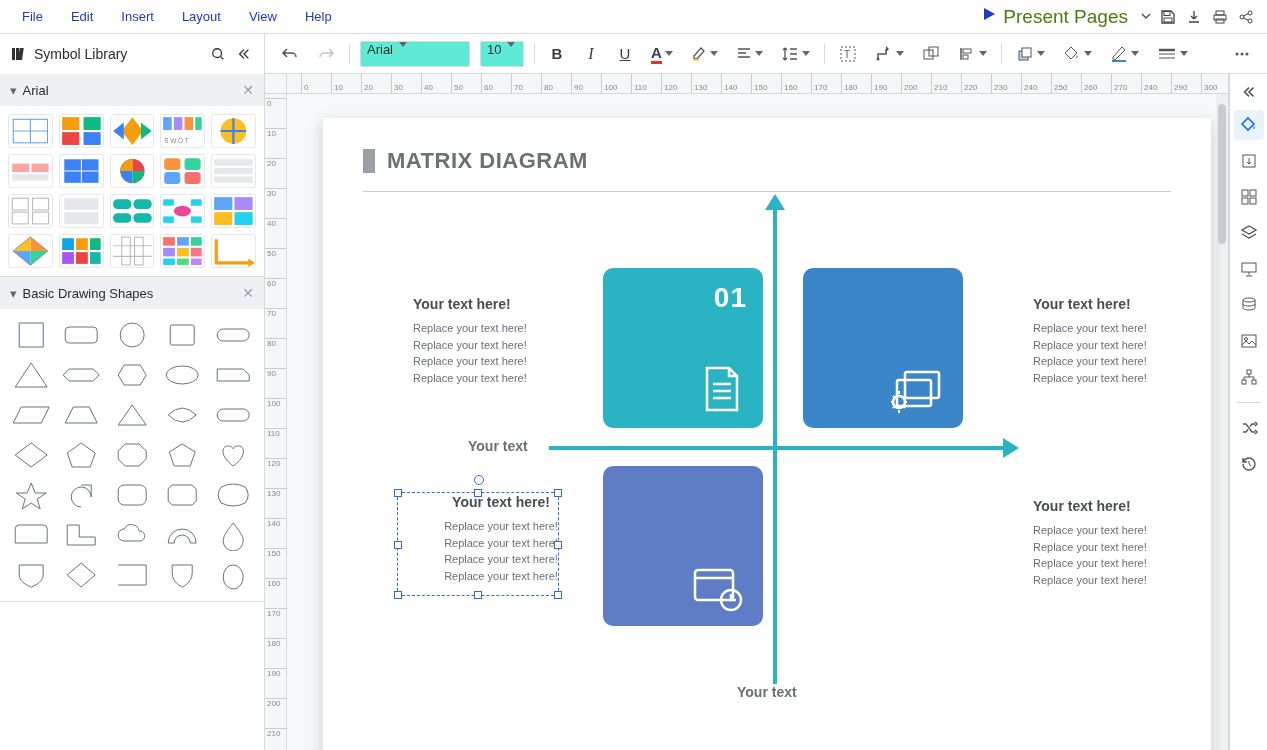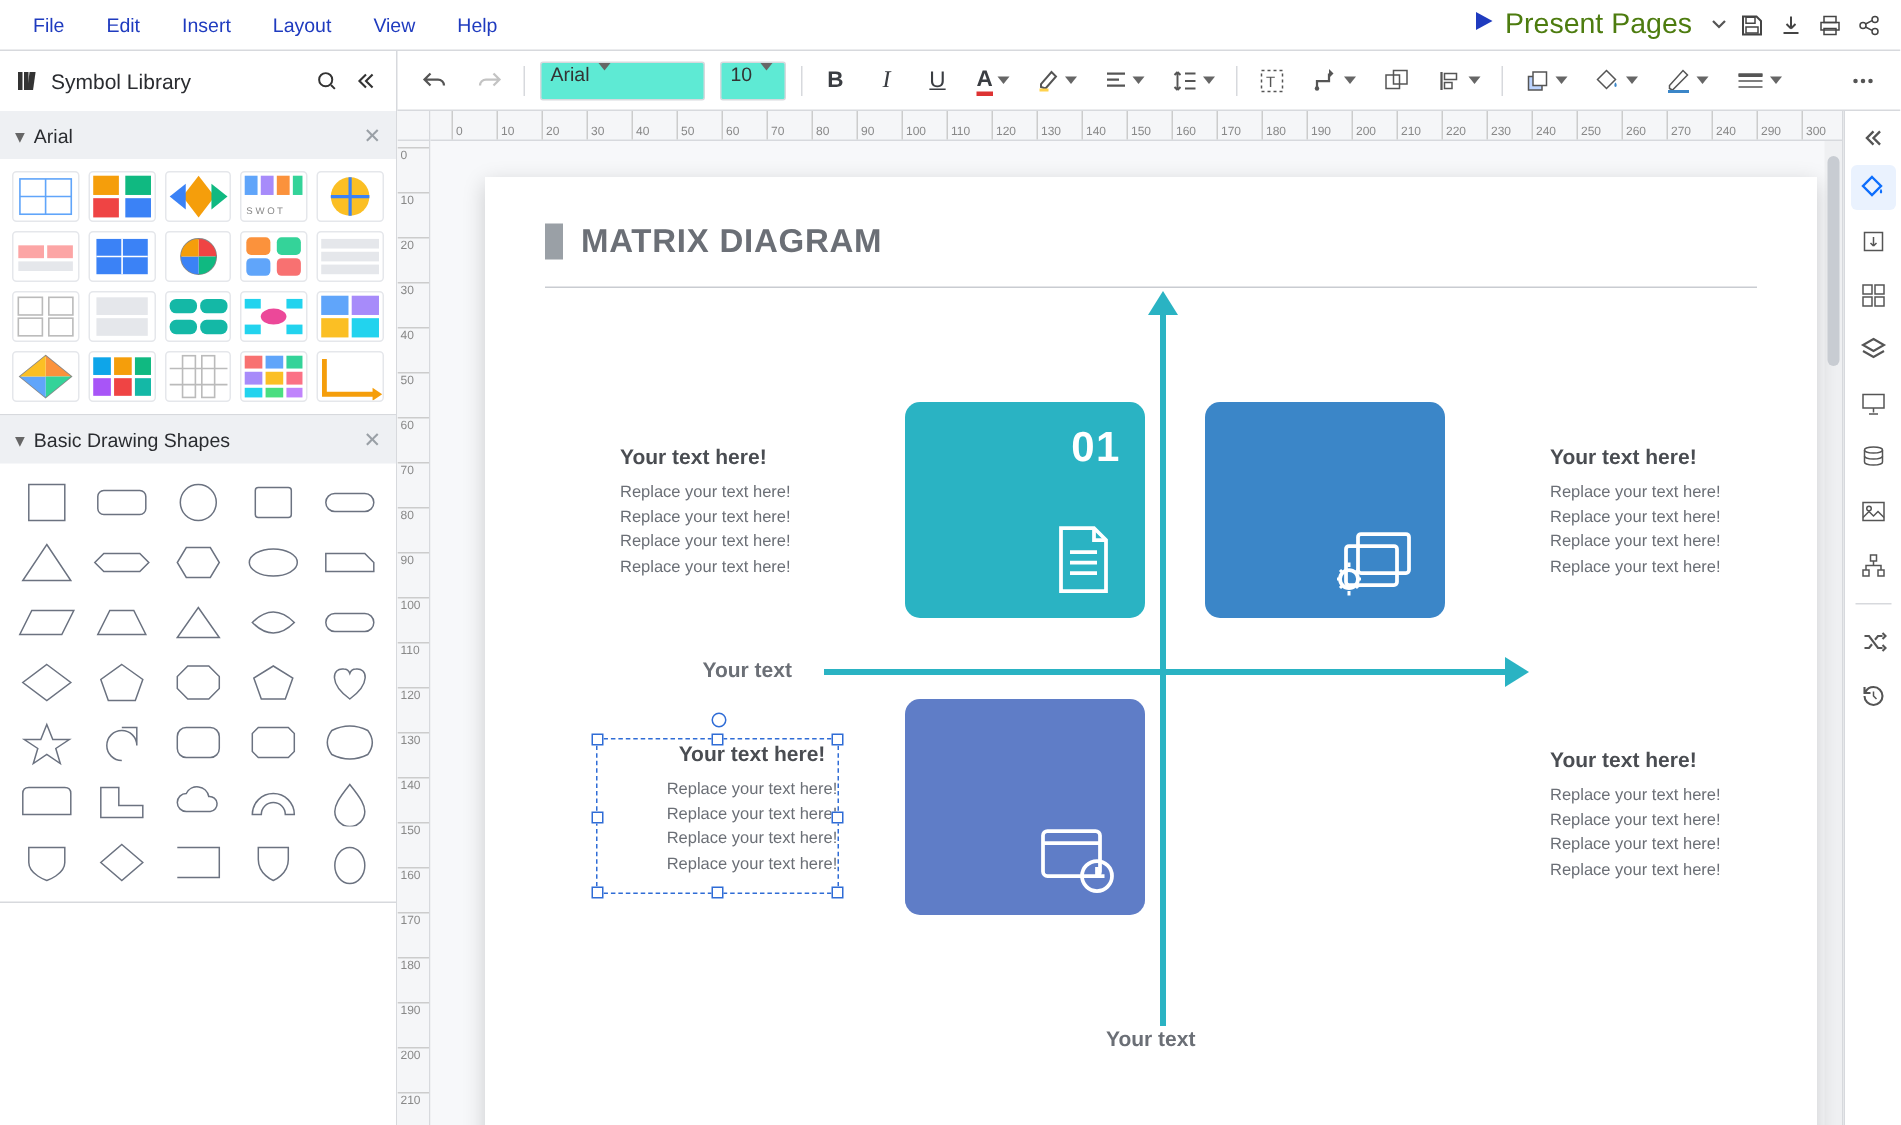--- a/index.html
+++ b/index.html
@@ -62,21 +62,21 @@
   .page-title{font-size:22px;font-weight:700;letter-spacing:.5px;color:#6b6f76;}
   .diagram{position:relative;height:560px;margin-top:6px;}
   .arrow{position:absolute;background:var(--teal);}
   .arr-v{left:410px;top:6px;width:4px;height:480px;}
   .arr-h{left:186px;top:248px;height:4px;width:460px;}
   .arr-head{position:absolute;width:0;height:0;}
   .arr-head.up{left:402px;top:-4px;border-left:10px solid transparent;border-right:10px solid transparent;border-bottom:16px solid var(--teal);}
   .arr-head.right{left:640px;top:240px;border-top:10px solid transparent;border-bottom:10px solid transparent;border-left:16px solid var(--teal);}
   .axis-x{position:absolute;left:105px;top:240px;font-size:14px;font-weight:700;color:#6b6f76;}
   .axis-y{position:absolute;left:374px;top:486px;font-size:14px;font-weight:700;color:#6b6f76;}
-  .quad{position:absolute;width:160px;height:144px;border-radius:10px;color:#fff;padding:14px 16px;}
+  .quad{position:absolute;width:160px;height:160px;border-radius:10px;color:#fff;padding:14px 16px;}
   .quad .num{font-size:28px;font-weight:800;text-align:right;letter-spacing:1px;}
   .quad .qicon{position:absolute;right:18px;bottom:14px;}
   .quad.q1{left:240px;top:70px;background:var(--teal);}
   .quad.q2{left:440px;top:70px;background:var(--blue);}
   .quad.q3{left:440px;top:268px;background:var(--purple);}
   .quad.q4{left:240px;top:268px;background:var(--bluepurple);}
   .textbox{position:absolute;width:180px;}
   .textbox .th{font-weight:700;font-size:14px;color:#4a4d52;margin-bottom:8px;}
   .textbox .tl{font-size:11px;color:#6b6f76;line-height:1.5;}
   .tb1{left:50px;top:98px;text-align:left;}

